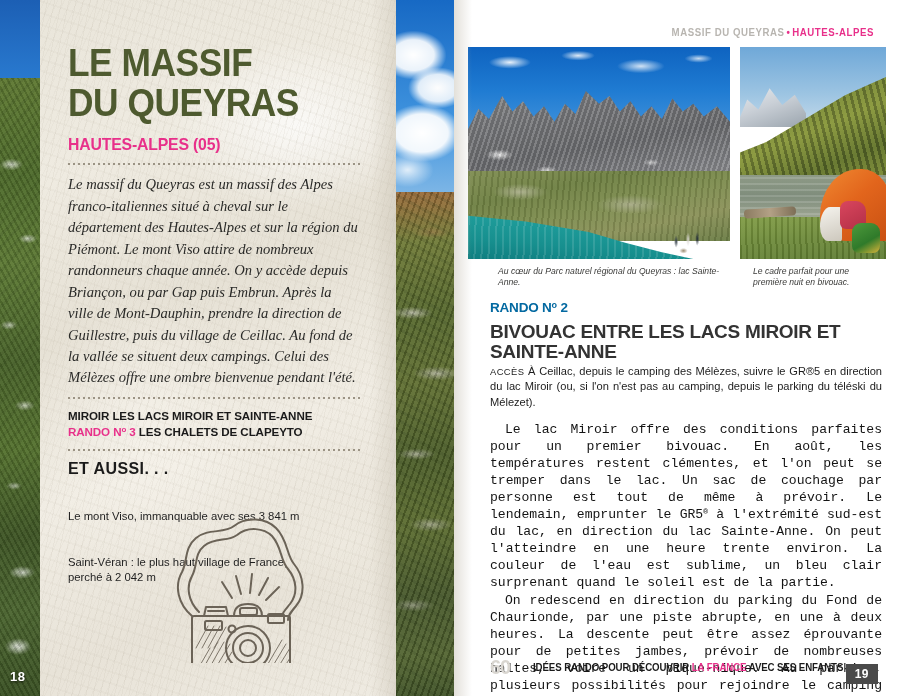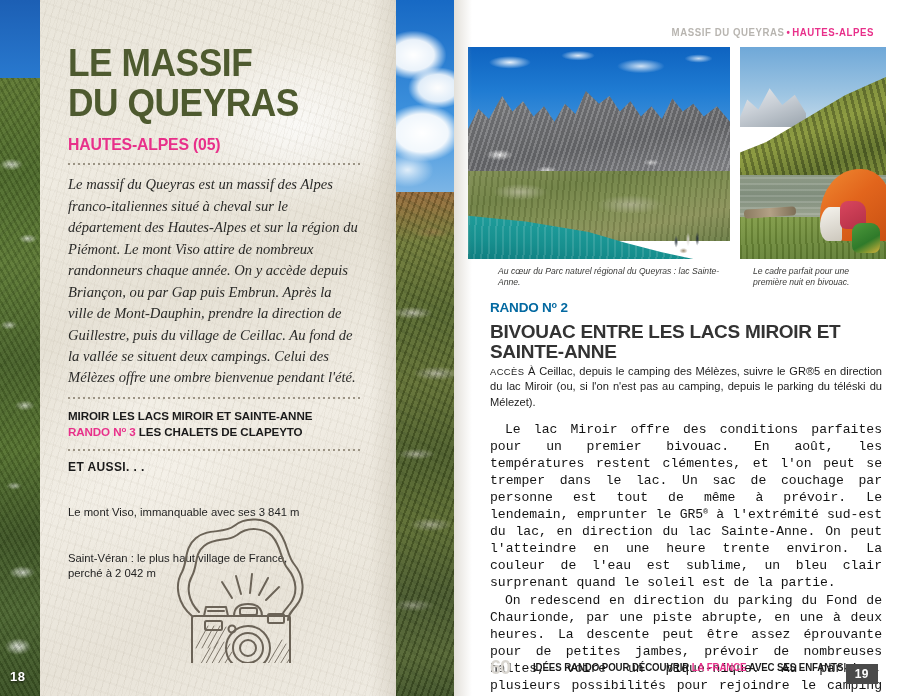--- a/index.html
+++ b/index.html
@@ -101,21 +101,21 @@
 
   .rando-list { margin-top: 3px; }
   .rando-line {
     font-weight: bold; font-size: 11.6px; line-height: 1.42;
     color: #1a1a1a; letter-spacing: -0.1px;
   }
   .rando-line .tag { color: #e8308a; }
   .rando-line .tag sup { font-size: 8px; vertical-align: 4px; }
 
   .aussi-title {
-    font-weight: bold; font-size: 12px; color: #1a1a1a;
+    font-weight: bold; font-size: 16px; color: #1a1a1a;
     letter-spacing: .4px; margin-bottom: 22px;
   }
   .aussi-line {
     font-size: 11.3px; line-height: 1.36; color: #1f1f1f; margin-bottom: 4px; margin-top: 31px;
   }
 
   
   .camera-wrap {
     position: absolute; left: 108px; top: 508px; z-index: 2;
     width: 190px; height: 155px;

